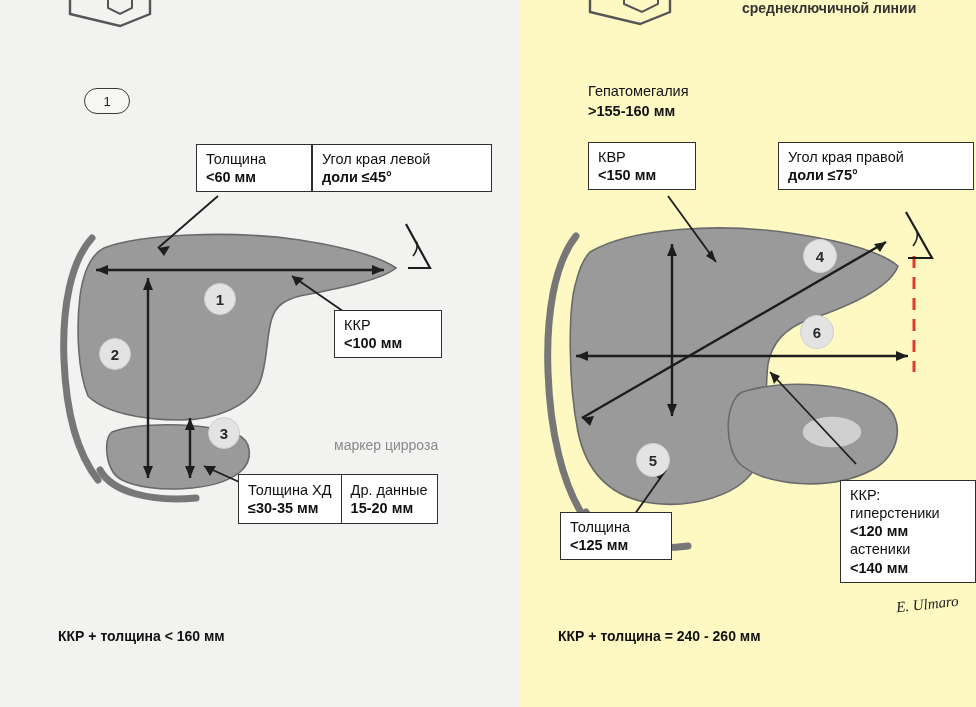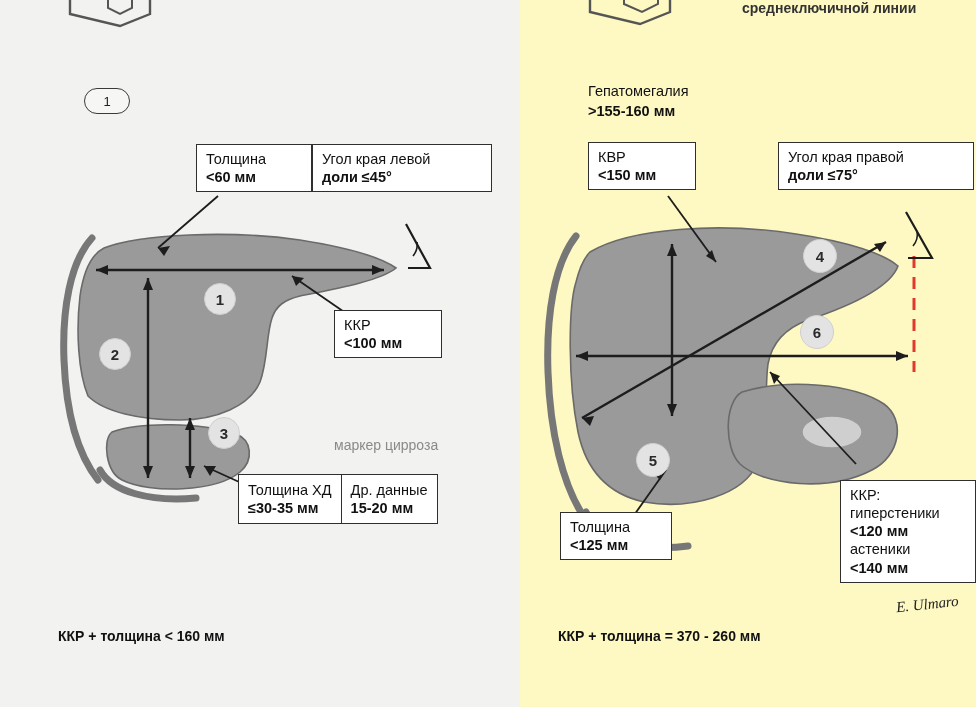--- a/index.html
+++ b/index.html
@@ -199,14 +199,14 @@
   <div class="callout" style="left:320px;top:456px;width:116px;margin-top:24px;">
     <div>ККР:</div>
     <div>гиперстеники</div>
     <div><b>&lt;120 мм</b></div>
     <div>астеники</div>
     <div><b>&lt;140 мм</b></div>
   </div>
 
   <div class="sig" style="left:376px;top:596px;">E. Ulmaro</div>
 
-  <div class="footer-text" style="left:38px;top:628px;">ККР + толщина = 370 - 260 мм</div>
+  <div class="footer-text" style="left:38px;top:628px;">ККР + толщина = 240 - 260 мм</div>
 </div>
 
 </body></html>

